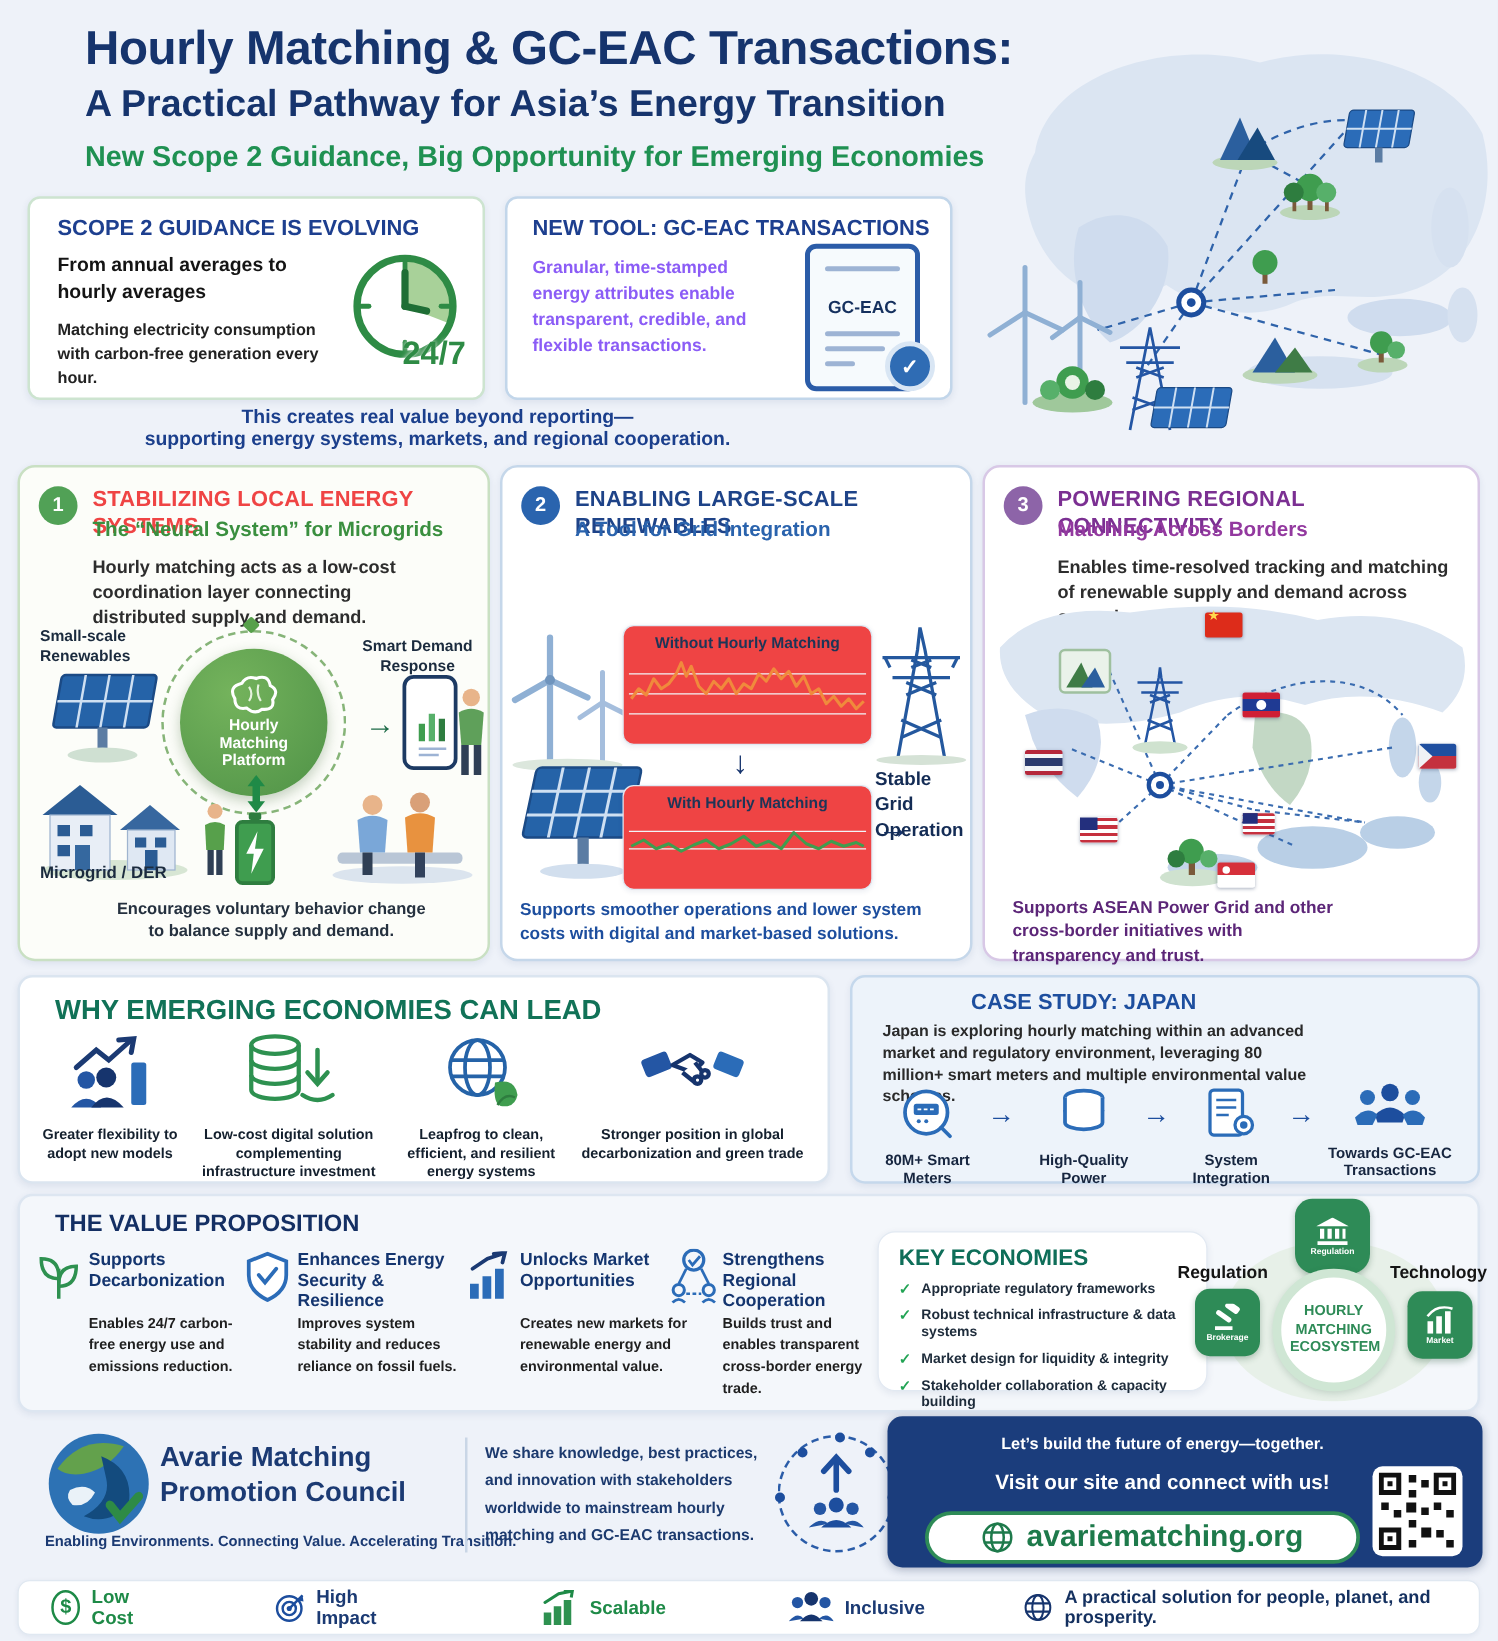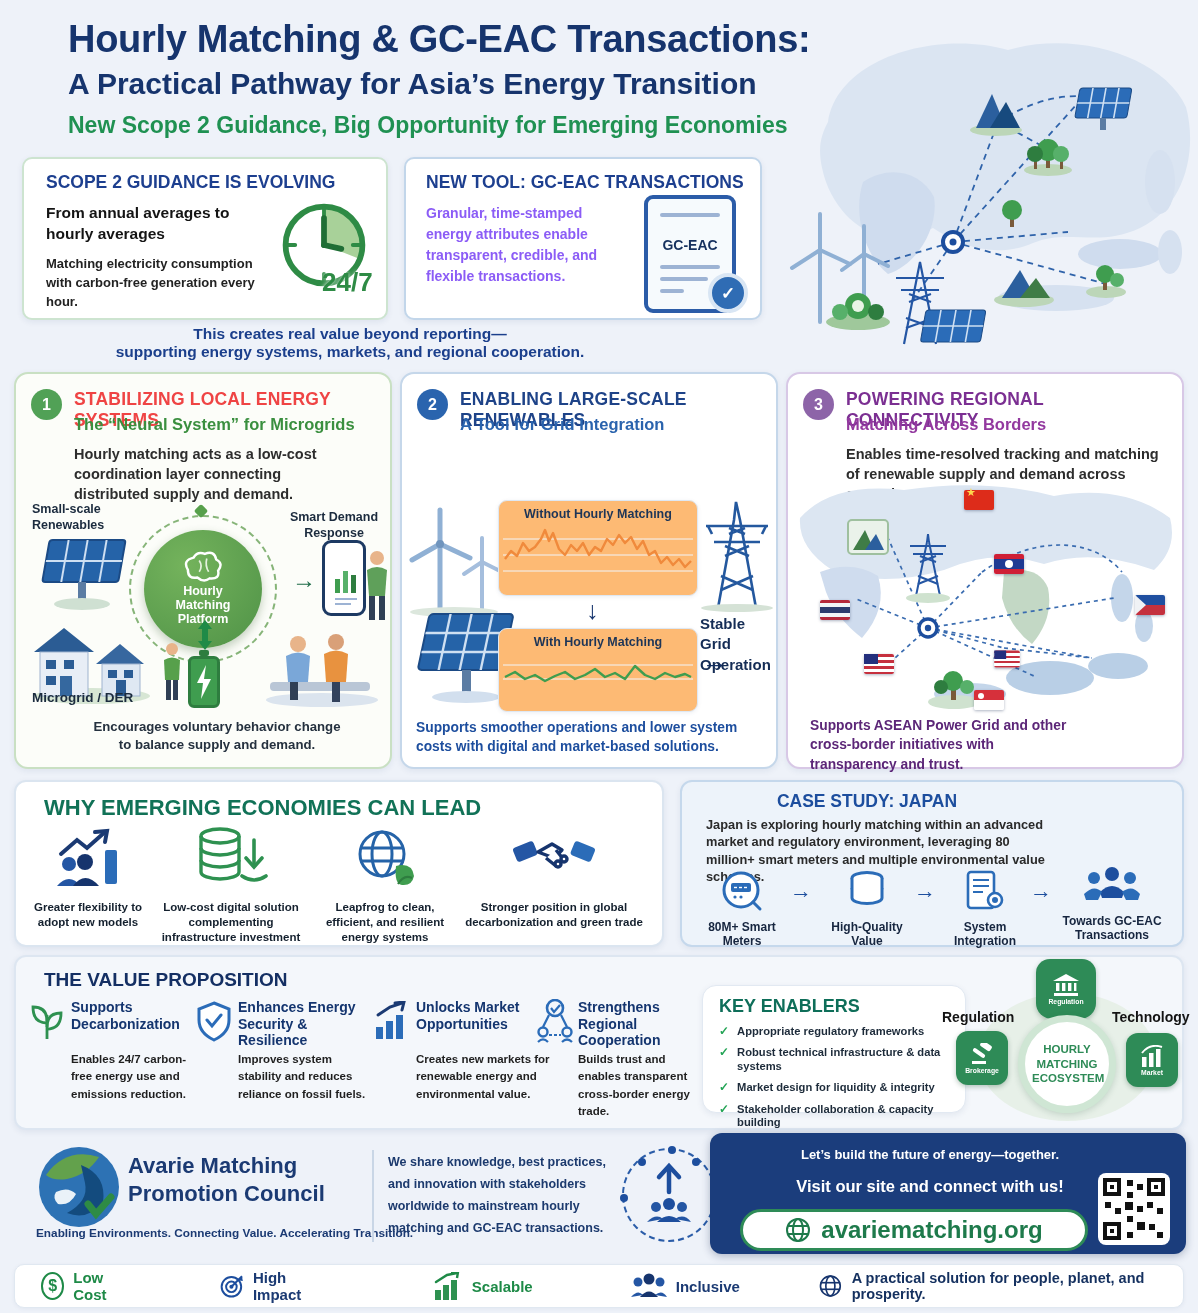--- a/index.html
+++ b/index.html
@@ -6,21 +6,21 @@
 body{background:#e6ebf3;font-family:"Liberation Sans",sans-serif}
 .poster{position:relative;width:1198px;height:1313px;background:#eef2f9;overflow:hidden}
 .abs{position:absolute}
 .card{position:absolute;background:#fff;border-radius:14px;box-shadow:0 2px 6px rgba(25,55,105,.08)}
 .num{position:absolute;left:15px;top:15px;width:31px;height:31px;border-radius:50%;color:#fff;font-weight:800;font-size:16px;display:flex;align-items:center;justify-content:center}
 .stitle{position:absolute;left:58px;top:15px;font-size:17.5px;font-weight:800;letter-spacing:.2px}
 .ssub{position:absolute;left:58px;top:41px;font-size:16.5px;font-weight:800}
 .sbody{position:absolute;left:58px;top:70px;font-size:14.5px;font-weight:600;color:#2d2d2d;line-height:1.38}
 .sfoot{position:absolute;font-weight:800;line-height:1.4}
 .lab{position:absolute;font-weight:800;font-size:12.5px;color:#1b2b3e;line-height:1.25}
-.chartbox{position:absolute;background:#fdba74;border:1.5px solid #dfe8f2;border-radius:9px;box-shadow:0 1px 4px rgba(25,55,105,.08)}
+.chartbox{position:absolute;background:#ef4444;border:1.5px solid #dfe8f2;border-radius:9px;box-shadow:0 1px 4px rgba(25,55,105,.08)}
 .chartbox .ctitle{display:block;text-align:center;margin-top:6px;font-size:12.5px;font-weight:800;color:#1d3557}
 .hub{position:absolute;width:118px;height:118px;border-radius:50%;background:radial-gradient(circle at 35% 30%,#74b35c,#4f9247);box-shadow:0 4px 10px rgba(60,100,50,.3);display:flex;flex-direction:column;align-items:center;justify-content:center;text-align:center}
 .hub::before{content:"";position:absolute;left:-15px;top:-15px;right:-15px;bottom:-15px;border:2px dashed #86b478;border-radius:50%}
 .hub .hlabel{color:#fff;font-weight:800;font-size:12.5px;line-height:1.1;width:80px}
 .flag{position:absolute;width:30px;height:20px;border-radius:2px;box-shadow:0 1px 3px rgba(20,40,80,.35)}
 .fl-china{background:#dd2c1a}
 .fl-china span{position:absolute;left:2px;top:-4px;color:#ffd84d;font-size:11px}
 .fl-laos{background:linear-gradient(180deg,#cf1f35 0%,#cf1f35 25%,#1f3a93 25%,#1f3a93 75%,#cf1f35 75%)}
 .fl-laos::after{content:"";position:absolute;left:11px;top:6px;width:8px;height:8px;border-radius:50%;background:#fff}
 .fl-thai{background:linear-gradient(180deg,#b5283b 0 17%,#f2f4f7 17% 34%,#2c3b6e 34% 66%,#f2f4f7 66% 83%,#b5283b 83%)}
@@ -212,21 +212,21 @@
       <g stroke="#cfe0f2" stroke-width="2" transform="skewX(-10)">
             <line x1="21" y1="2" x2="21" y2="44"></line>
             <line x1="40" y1="2" x2="40" y2="44"></line>
             <line x1="59" y1="2" x2="59" y2="44"></line>
             <line x1="2" y1="23" x2="78" y2="23"></line>
           </g>
         </g>
       <rect x="42" y="44" width="8" height="18" fill="#5b7ca3"></rect>
         <ellipse cx="46" cy="66" rx="28" ry="6" fill="#cfe0d2"></ellipse>
     </svg>
-    <div class="hub" style="left:128px;top:156px">
+    <div class="hub" style="left:128px;top:145px">
       <svg width="46" height="34" viewBox="0 0 48 36">
           <path d="M18,28 q-10,2 -10,-8 q-6,-10 6,-13 q4,-7 12,-4 q10,-4 12,6 q8,4 2,12 q2,9 -9,8 q-6,5 -13,-1" stroke="#fff" stroke-width="2.6" fill="none" stroke-linecap="round"></path>
           <path d="M20,10 q4,6 0,12 M28,8 q-2,8 2,14" stroke="#e6f2df" stroke-width="1.8" fill="none"></path>
         </svg>
       <span class="hlabel">Hourly Matching Platform</span>
       <span class="abs" style="left:52px;top:-24px;width:10px;height:10px;background:#57a04b;transform:rotate(45deg);border-radius:2px"></span>
     </div>
     <span class="abs" style="left:276px;top:192px;font-size:24px;font-weight:800;color:#1d6b48">→</span>
     <div class="phone" style="left:306px;top:166px">
       <svg width="38" height="70" viewBox="0 0 38 70" style="margin:2px">
@@ -498,21 +498,21 @@
     </div>
     <span class="case-arrow" style="left:108px;top:96px">→</span>
     <div class="step" style="left:140px;top:88px;width:90px">
       <svg width="44" height="42" viewBox="0 0 44 42">
           <g stroke="#2b6cb8" stroke-width="3" fill="#fff">
             <ellipse cx="22" cy="8" rx="15" ry="5.5"></ellipse>
             <path d="M7,8 v10 a15,5.5 0 0 0 30,0 v-10"></path>
             <path d="M7,18 v10 a15,5.5 0 0 0 30,0 v-10"></path>
           </g>
         </svg>
-      <div class="slabel">High-Quality Value</div>
+      <div class="slabel">High-Quality Power</div>
     </div>
     <span class="case-arrow" style="left:232px;top:96px">→</span>
     <div class="step" style="left:260px;top:88px;width:86px">
       <svg width="42" height="42" viewBox="0 0 42 42">
           <rect x="4" y="2" width="26" height="36" rx="3" fill="#fff" stroke="#2b6cb8" stroke-width="2.6"></rect>
           <g stroke="#2b6cb8" stroke-width="2">
             <line x1="9" y1="10" x2="25" y2="10"></line>
             <line x1="9" y1="16" x2="25" y2="16"></line>
             <line x1="9" y1="22" x2="19" y2="22"></line>
           </g>
@@ -577,21 +577,21 @@
           <circle cx="31" cy="33" r="4.5" fill="none" stroke="#2b6cb8" stroke-width="2.4"></circle>
           <path d="M2,43 q5,-5 10,0 M26,43 q5,-5 10,0" stroke="#2b6cb8" stroke-width="2.2" fill="none"></path>
           <line x1="13" y1="36" x2="25" y2="36" stroke="#2b6cb8" stroke-width="2" stroke-dasharray="3,2"></line>
         </svg>
       <div class="vtitle" style="width:128px">Strengthens Regional Cooperation</div>
       <div class="vbody">Builds trust and enables transparent cross-border energy trade.</div>
     </div>
 
     <div class="card" style="left:686px;top:28px;width:264px;height:128px;border:1.5px solid #e2e9f2;border-radius:14px;position:absolute">
       <div style="padding:10px 16px 0 16px">
-        <div style="font-size:18px;font-weight:800;color:#0e6e59">KEY ENABLERS</div>
+        <div style="font-size:18px;font-weight:800;color:#0e6e59">KEY ECONOMIES</div>
         <div class="kei">
             <span class="ck">✓</span>
             <span>Appropriate regulatory frameworks</span>
           </div>
         <div class="kei">
             <span class="ck">✓</span>
             <span>Robust technical infrastructure &amp; data systems</span>
           </div>
         <div class="kei">
             <span class="ck">✓</span>

